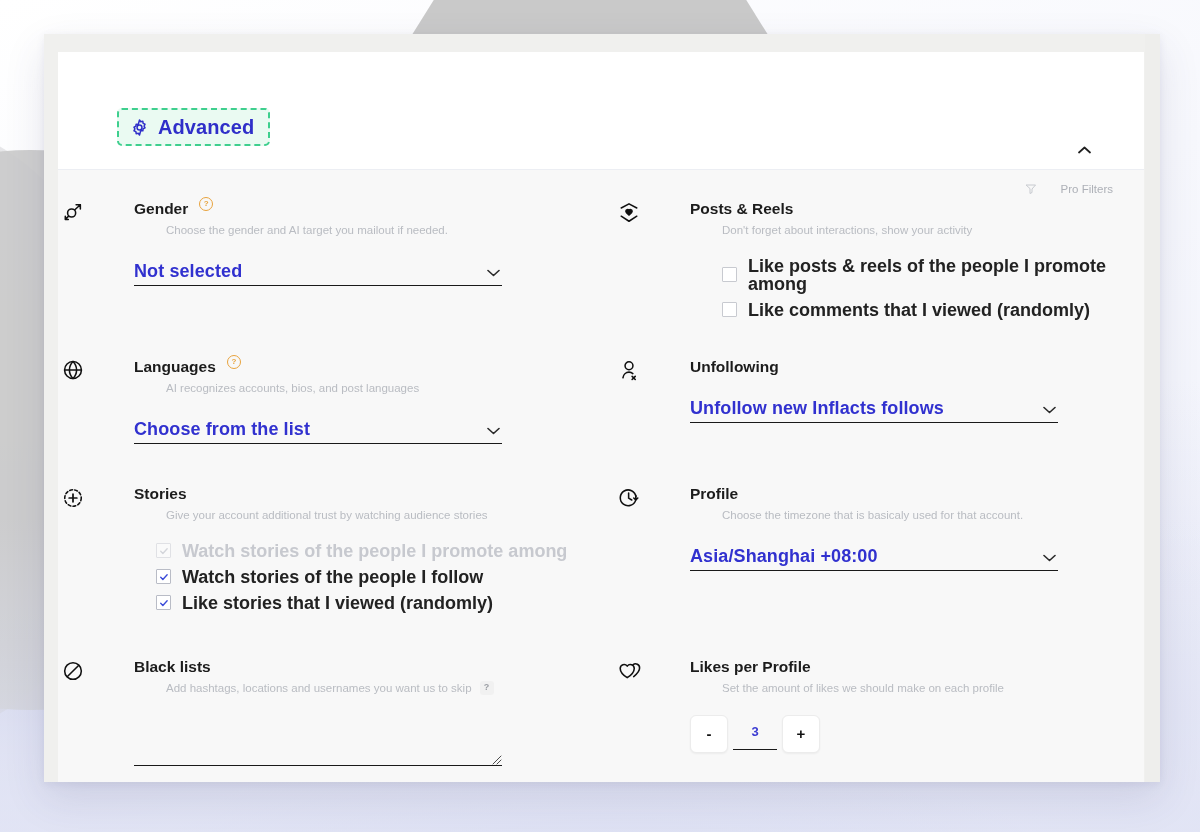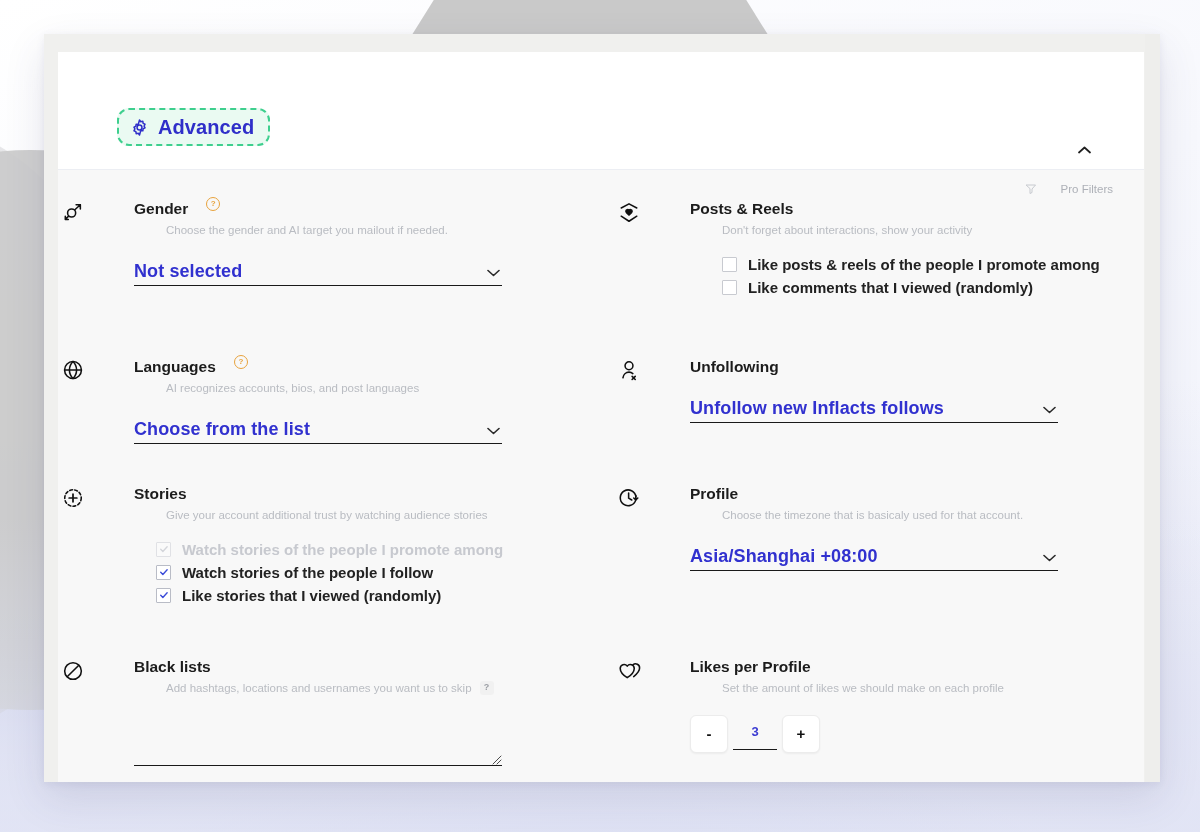--- a/index.html
+++ b/index.html
@@ -64,21 +64,21 @@
     position:absolute;left:14px;top:18px;width:1086px;height:117px;
     background:#ffffff;
     border-bottom:1px solid #eceef3;
   }
   .adv-chip{
     position:absolute;left:59px;top:56px;
     display:flex;align-items:center;gap:9px;
     padding:7px 14px 7px 11px;
     border:2px dashed #3ecf8e;
     background:#eafaf2;
-    border-radius:12px;
+    border-radius:5px;
     cursor:pointer;
   }
   .adv-chip .gear{display:block;width:19px;height:19px;color:#2f2fc9;}
   .adv-title{
     font-size:20px;font-weight:700;color:#2f2fc9;letter-spacing:.1px;line-height:1;
   }
   .collapse-btn{
     position:absolute;right:46px;top:84px;width:28px;height:28px;
     display:flex;align-items:center;justify-content:center;cursor:pointer;color:#1f1f1f;
   }
@@ -96,21 +96,21 @@
   .pro-filters svg{display:block;width:12px;height:12px;color:#c2c5cb;}
 
   .grid{
     position:absolute;left:0;top:0;width:1086px;
     display:grid;grid-template-columns:530px 530px;column-gap:26px;
   }
   .section{position:relative;padding:0 0 0 76px;}
   .sec-icon{
     position:absolute;left:80px;width:22px;height:22px;color:#111;
   }
-  .sec-head{display:flex;align-items:center;gap:18px;}
+  .sec-head{display:flex;align-items:center;gap:11px;}
   .sec-title{font-size:15.5px;font-weight:700;color:#1c1c1c;line-height:1.1;}
   .help-dot{
     display:inline-flex;align-items:center;justify-content:center;
     width:12px;height:12px;border:1px solid #e8a33d;border-radius:50%;
     color:#e8a33d;font-size:8px;font-weight:700;line-height:1;cursor:pointer;
     transform:translateY(-5px);
   }
   .sec-sub{
     margin-top:6px;font-size:11.5px;color:#b9bcc2;line-height:1.3;
     display:flex;gap:8px;margin-left:32px;
@@ -134,21 +134,21 @@
   .cb-list{margin-top:19px;padding-left:32px;display:flex;flex-direction:column;gap:8px;}
   .cb-row{display:flex;align-items:center;gap:11px;cursor:pointer;}
   .cb{
     width:13px;height:13px;border:1px solid #c8cad0;background:#fff;border-radius:1px;
     flex:0 0 auto;display:flex;align-items:center;justify-content:center;
   }
   .cb.checked{border-color:#b9bcc6;}
   .cb.checked svg{display:block;width:10px;height:10px;color:#3b4bd8;}
   .cb.disabled{border-color:#e0e1e5;background:#fafafa;}
   .cb.disabled svg{display:block;width:10px;height:10px;color:#d3d5da;}
-  .cb-label{font-size:15px;font-weight:700;color:#222;line-height:1;}
+  .cb-label{font-size:18px;font-weight:700;color:#222;line-height:1;}
   .cb-label.muted{color:#c7c9cf;}
 
   
   .textarea-wrap{
     margin-top:43px;position:relative;width:368px;height:26px;
     border-bottom:1.5px solid #1a1a1a;cursor:text;
   }
   .resize-grip{position:absolute;right:0;bottom:2px;width:12px;height:12px;color:#4a4a4a;}
 
   

